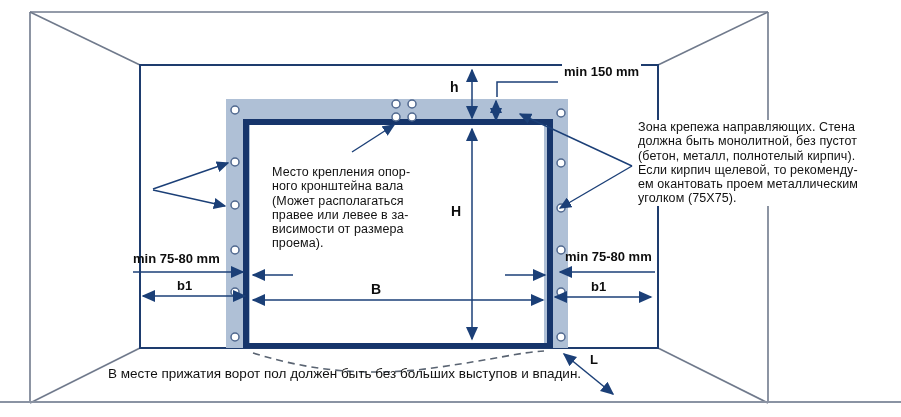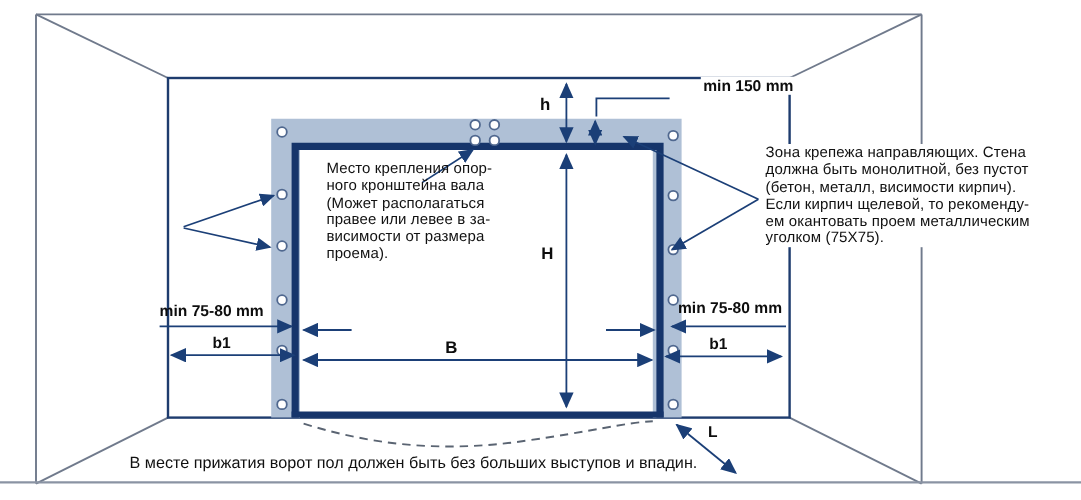--- a/index.html
+++ b/index.html
@@ -105,38 +105,38 @@
     <g stroke="#1b3f77" stroke-width="1.4" fill="none">
       <line x1="153" y1="189" x2="228" y2="163" marker-end="url(#ah-end)"></line>
       <line x1="153" y1="190" x2="225" y2="206" marker-end="url(#ah-end)"></line>
       <line x1="352" y1="152" x2="394" y2="125" marker-end="url(#ah-end)"></line>
       <line x1="632" y1="166" x2="520" y2="114" marker-end="url(#ah-end)"></line>
       <line x1="632" y1="166" x2="560" y2="208" marker-end="url(#ah-end)"></line>
     </g>
   </svg>
 
 
-  <div class="note transparent" style="left:272px;top:133px;width:160px;">Место крепления опор-
+  <div class="note transparent" style="left:272px;top:165px;width:160px;">Место крепления опор-
 ного кронштейна вала
 (Может располагаться
 правее или левее в за-
 висимости от размера
 проема).</div>
 
   <div class="note" style="left:638px;top:120px;width:254px;">Зона крепежа направляющих. Стена
 должна быть монолитной, без пустот
-(бетон, металл, висимости кирпич).
+(бетон, металл, полнотелый кирпич).
 Если кирпич щелевой, то рекоменду-
 ем окантовать проем металлическим
 уголком (75X75).</div>
 
-  <div class="caption" style="left:92px;top:366px;width:505px;text-align:center;margin-top:12px;">В месте прижатия ворот пол должен быть без больших выступов и впадин.</div>
+  <div class="caption" style="left:92px;top:366px;width:505px;text-align:center;">В месте прижатия ворот пол должен быть без больших выступов и впадин.</div>
 
   <div class="lbl big" style="left:450px;top:79px;">h</div>
-  <div class="lbl whitebg" style="left:584px;top:64px;">min 150 mm</div>
+  <div class="lbl whitebg" style="left:562px;top:64px;">min 150 mm</div>
   <div class="lbl big" style="left:451px;top:203px;">H</div>
   <div class="lbl big" style="left:371px;top:281px;">B</div>
   <div class="lbl" style="left:133px;top:251px;">min 75-80 mm</div>
   <div class="lbl" style="left:177px;top:278px;">b1</div>
   <div class="lbl" style="left:565px;top:249px;">min 75-80 mm</div>
   <div class="lbl" style="left:591px;top:279px;">b1</div>
   <div class="lbl" style="left:590px;top:352px;">L</div>
 
 </div>
 

